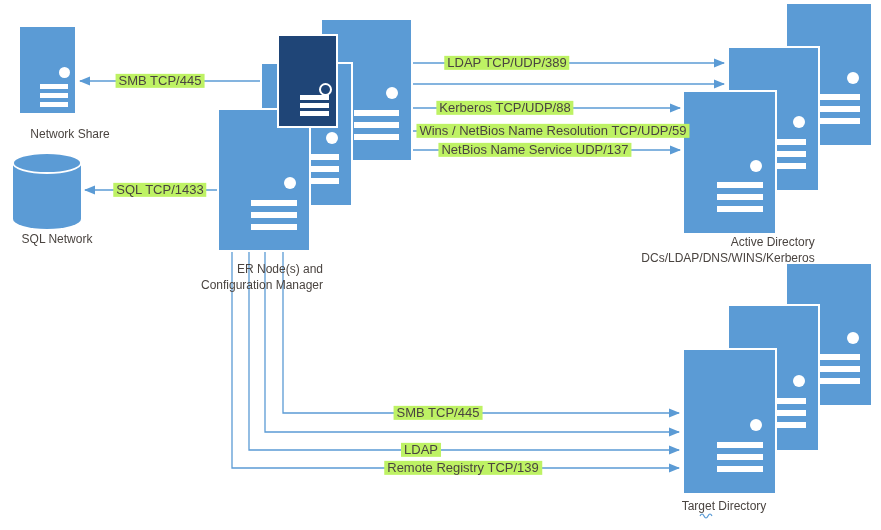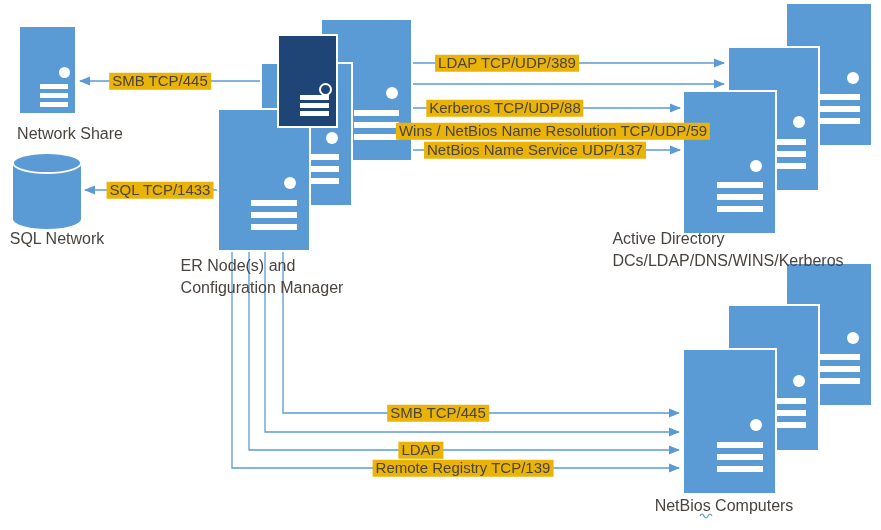--- a/index.html
+++ b/index.html
@@ -26,25 +26,25 @@
   .server--dark .dot{
     width:9px;height:9px;background:transparent;border:2px solid #fff;left:70%;top:52%;
   }
   .server--dark .stripes{gap:3px;top:65%;left:37%;right:13%;}
   .server--dark .stripes i{height:5px;}
   
   .cylinder{position:absolute;z-index:1;}
   
   .node-label{
     position:absolute;transform:translate(-50%,-50%);z-index:6;
-    font-size:16px;line-height:1.35;text-align:left;white-space:pre-line;
+    font-size:12px;line-height:1.35;text-align:right;white-space:pre-line;
   }
   .conn-label{
     position:absolute;transform:translate(-50%,-50%);z-index:6;
-    font-size:15px;line-height:1.1;white-space:nowrap;background:#eab308;padding:0 3px;
+    font-size:13px;line-height:1.1;white-space:nowrap;background:#bef264;padding:0 3px;
   }
   .squiggle{position:absolute;z-index:7;}
 </style>
 </head>
 <body>
 
 <div class="canvas">
 
   <svg class="lines" width="881" height="530" viewBox="0 0 881 530">
     <defs>
@@ -164,21 +164,21 @@
         <i></i>
         <i></i>
       </span>
   </div>
 
   <div class="node-label" style="left:70px;top:134px">Network Share</div>
   <div class="node-label" style="left:57px;top:239px">SQL Network</div>
   <div class="node-label" style="left:728px;top:250px">Active Directory DCs/LDAP/DNS/WINS/Kerberos</div>
   <div class="node-label" style="left:262px;top:277px">ER Node(s) and
 Configuration Manager</div>
-  <div class="node-label" style="left:724px;top:506px">NetBios Computers</div>
+  <div class="node-label" style="left:724px;top:506px">Target Directory</div>
   <svg class="squiggle" style="left:699px;top:512px" width="14" height="7" viewBox="0 0 14 7">
     <path d="M1,4 q2,-4 4,0 q2,4 4,0 q2,-4 4,0" stroke="#5B9BD5" stroke-width="1.2" fill="none"></path>
   </svg>
 
   <div class="conn-label" style="left:160px;top:81px">SMB TCP/445</div>
   <div class="conn-label" style="left:160px;top:190px">SQL TCP/1433</div>
   <div class="conn-label" style="left:507px;top:63px">LDAP TCP/UDP/389</div>
   <div class="conn-label" style="left:505px;top:108px">Kerberos TCP/UDP/88</div>
   <div class="conn-label" style="left:553px;top:131px">Wins / NetBios Name Resolution  TCP/UDP/59</div>
   <div class="conn-label" style="left:535px;top:150px">NetBios Name Service  UDP/137</div>

